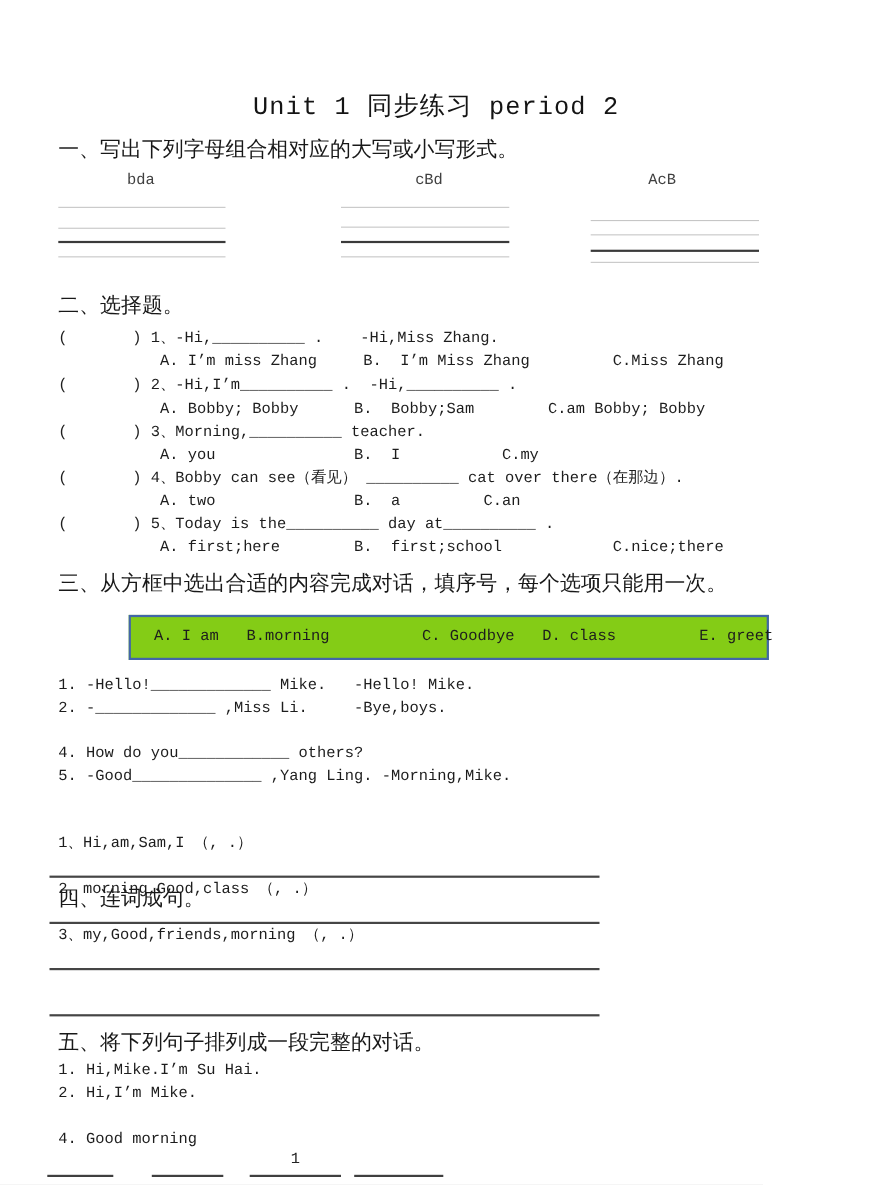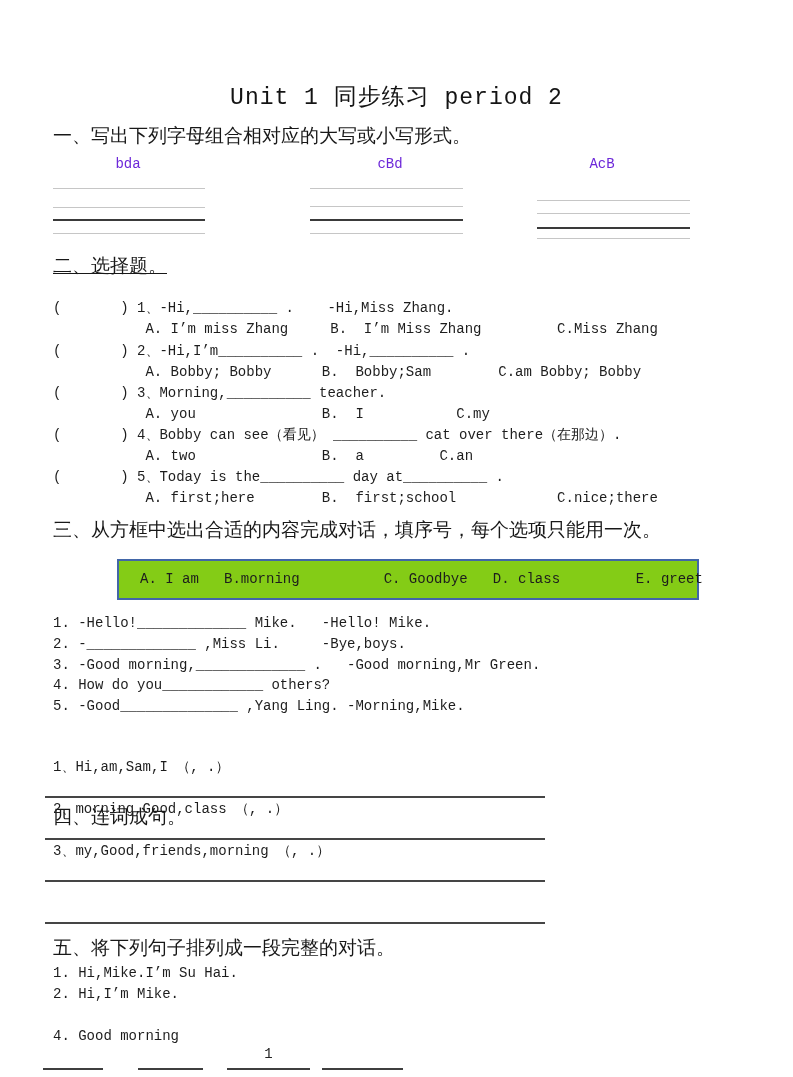--- a/index.html
+++ b/index.html
@@ -19,21 +19,21 @@
     white-space:pre;
   }
   .heading{
     position:absolute;left:53px;
     font-size:19px;color:#181818;
     font-family:"DejaVu Serif","Liberation Serif",serif;
     white-space:pre;
   }
   .glabel{
     position:absolute;top:156px;transform:translateX(-50%);
-    font-size:14px;color:#6d28d9;white-space:pre;
+    font-size:14px;color:#404040;white-space:pre;
   }
   .wgroup{position:absolute;}
   .wl{position:absolute;left:0;right:0;height:1px;background:#c6c6c6;}
   .wl.dark{height:2px;background:#3a3a3a;}
   .mline{
     position:absolute;left:53px;
     font-size:14px;line-height:21px;color:#1d1d1d;
     white-space:pre;
   }
   .obox{
@@ -76,42 +76,41 @@
     <div class="wl dark" style="top:31px;"></div>
     <div class="wl" style="top:45px;"></div>
   </div>
   <div class="wgroup" style="left:537px;top:200px;width:153px;height:40px;">
     <div class="wl" style="top:0;"></div>
     <div class="wl" style="top:13px;"></div>
     <div class="wl dark" style="top:27px;"></div>
     <div class="wl" style="top:38px;"></div>
   </div>
 
-  <div class="heading" style="top:253px;text-decoration:underline;">二、选择题。</div>
+  <div class="heading" style="top:265px;">二、选择题。</div>
 
   <div class="mline" style="top:298px;">(       ) 1、-Hi,__________ .    -Hi,Miss Zhang.</div>
   <div class="mline" style="top:319px;">           A. I’m miss Zhang     B.  I’m Miss Zhang         C.Miss Zhang</div>
   <div class="mline" style="top:341px;">(       ) 2、-Hi,I’m__________ .  -Hi,__________ .</div>
   <div class="mline" style="top:362px;">           A. Bobby; Bobby      B.  Bobby;Sam        C.am Bobby; Bobby</div>
   <div class="mline" style="top:383px;">(       ) 3、Morning,__________ teacher.</div>
   <div class="mline" style="top:404px;">           A. you               B.  I           C.my</div>
   <div class="mline" style="top:425px;">(       ) 4、Bobby can see（看见） __________ cat over there（在那边）.</div>
   <div class="mline" style="top:446px;">           A. two               B.  a         C.an</div>
   <div class="mline" style="top:467px;">(       ) 5、Today is the__________ day at__________ .</div>
   <div class="mline" style="top:488px;">           A. first;here        B.  first;school            C.nice;there</div>
 
   <div class="heading" style="top:517px;">三、从方框中选出合适的内容完成对话，填序号，每个选项只能用一次。</div>
 
   <div class="obox">
     <div class="mline mono">A. I am   B.morning          C. Goodbye   D. class         E. greet</div>
   </div>
 
   <div class="mline" style="top:613px;">1. -Hello!_____________ Mike.   -Hello! Mike.</div>
   <div class="mline" style="top:634px;">2. -_____________ ,Miss Li.     -Bye,boys.</div>
-  <div class="mline" style="top:655px;">3. -Good morning,_____________ .   -Good morning,Mr Green.</div>
   <div class="mline" style="top:675px;">4. How do you____________ others?</div>
   <div class="mline" style="top:696px;">5. -Good______________ ,Yang Ling. -Morning,Mike.</div>
 
   <div class="heading" style="top:760px;margin-top:44px;">四、连词成句。</div>
 
   <div class="mline" style="top:757px;">1、Hi,am,Sam,I （, .）</div>
   <div class="ansline" style="top:796px;"></div>
   <div class="mline" style="top:799px;">2、morning,Good,class （, .）</div>
   <div class="ansline" style="top:838px;"></div>
   <div class="mline" style="top:841px;">3、my,Good,friends,morning （, .）</div>

